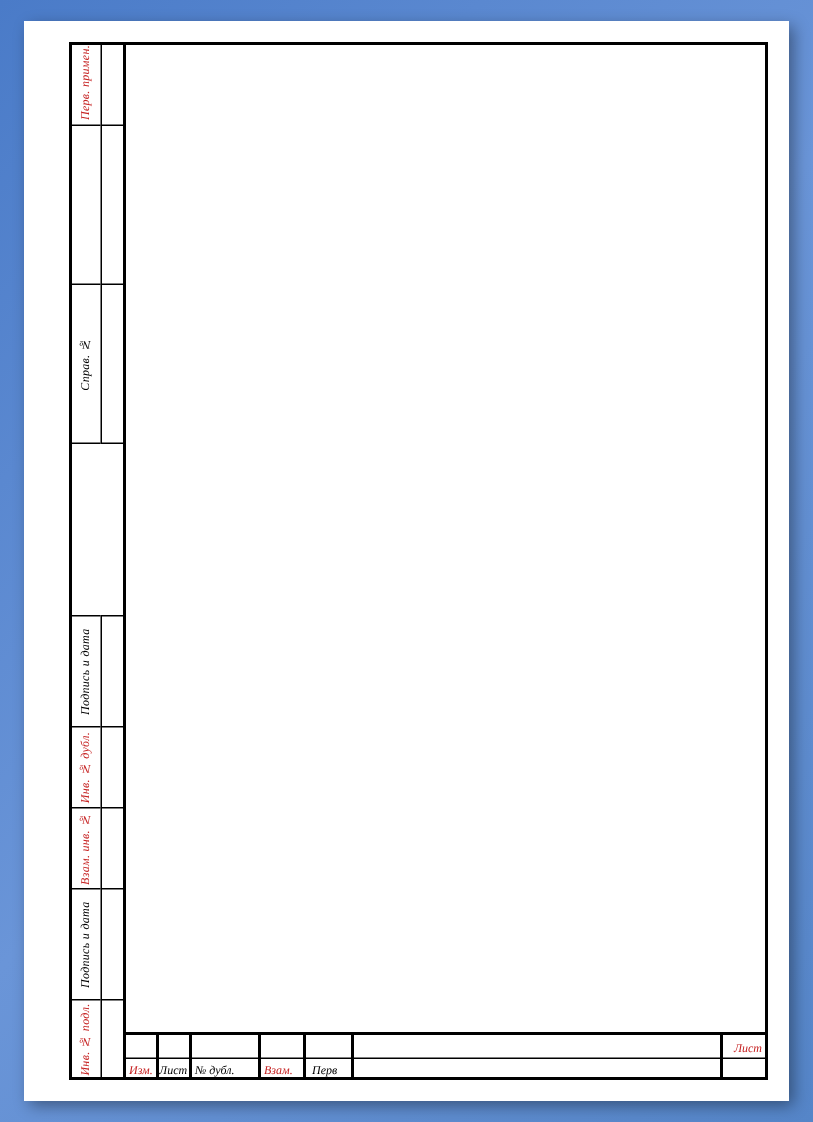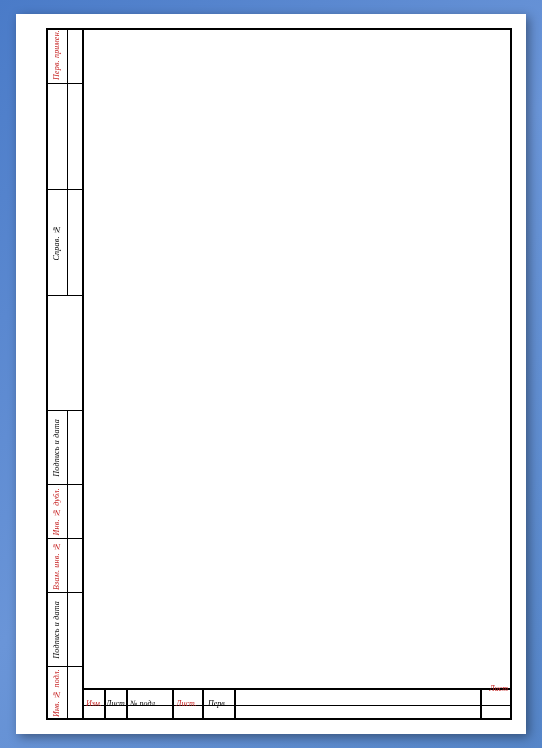--- a/index.html
+++ b/index.html
@@ -100,21 +100,21 @@
   .stamp .vline { position: absolute; top: 0; bottom: 0; width: 1px; background: #000; }
   .stamp .v1 { left: 20px; width:2px;}
   .stamp .v2 { left: 42px; width:2px;}
   .stamp .v3 { left: 88px; width:2px;}
   .stamp .v4 { left: 118px; width:2px;}
   .stamp .v5 { left: 150px; width:2px;}
   .stamp .v6 { right: 30px; width:2px; }
   .stamp .lbl {
     position: absolute; font-size: 8px;
     color: #c62222; font-style: italic;
-    bottom: 12px;
+    bottom: 2px;
   }
   .stamp .lbl.black { color: #000; }
 </style>
 </head>
 <body>
 
 <div class="page">
   <div class="frame-outer"></div>
   <div class="frame-left"></div>
 
@@ -158,22 +158,22 @@
     <div class="cell c1"></div>
   </div>
 
   <div class="stamp">
     <div class="row row1">
       <span class="lbl" style="right:4px;">Лист</span>
     </div>
     <div class="row row2">
       <span class="lbl" style="left:2px;">Изм.</span>
       <span class="lbl black" style="left:22px;">Лист</span>
-      <span class="lbl black" style="left:46px;">№ подл.</span>
-      <span class="lbl" style="left:92px;">Лист.</span>
+      <span class="lbl black" style="left:46px;">№ дубл.</span>
+      <span class="lbl" style="left:92px;">Взам.</span>
       <span class="lbl black" style="left:124px;">Перв</span>
     </div>
     <div class="vline v1"></div>
     <div class="vline v2"></div>
     <div class="vline v3"></div>
     <div class="vline v4"></div>
     <div class="vline v5"></div>
     <div class="vline v6"></div>
   </div>
 </div>

